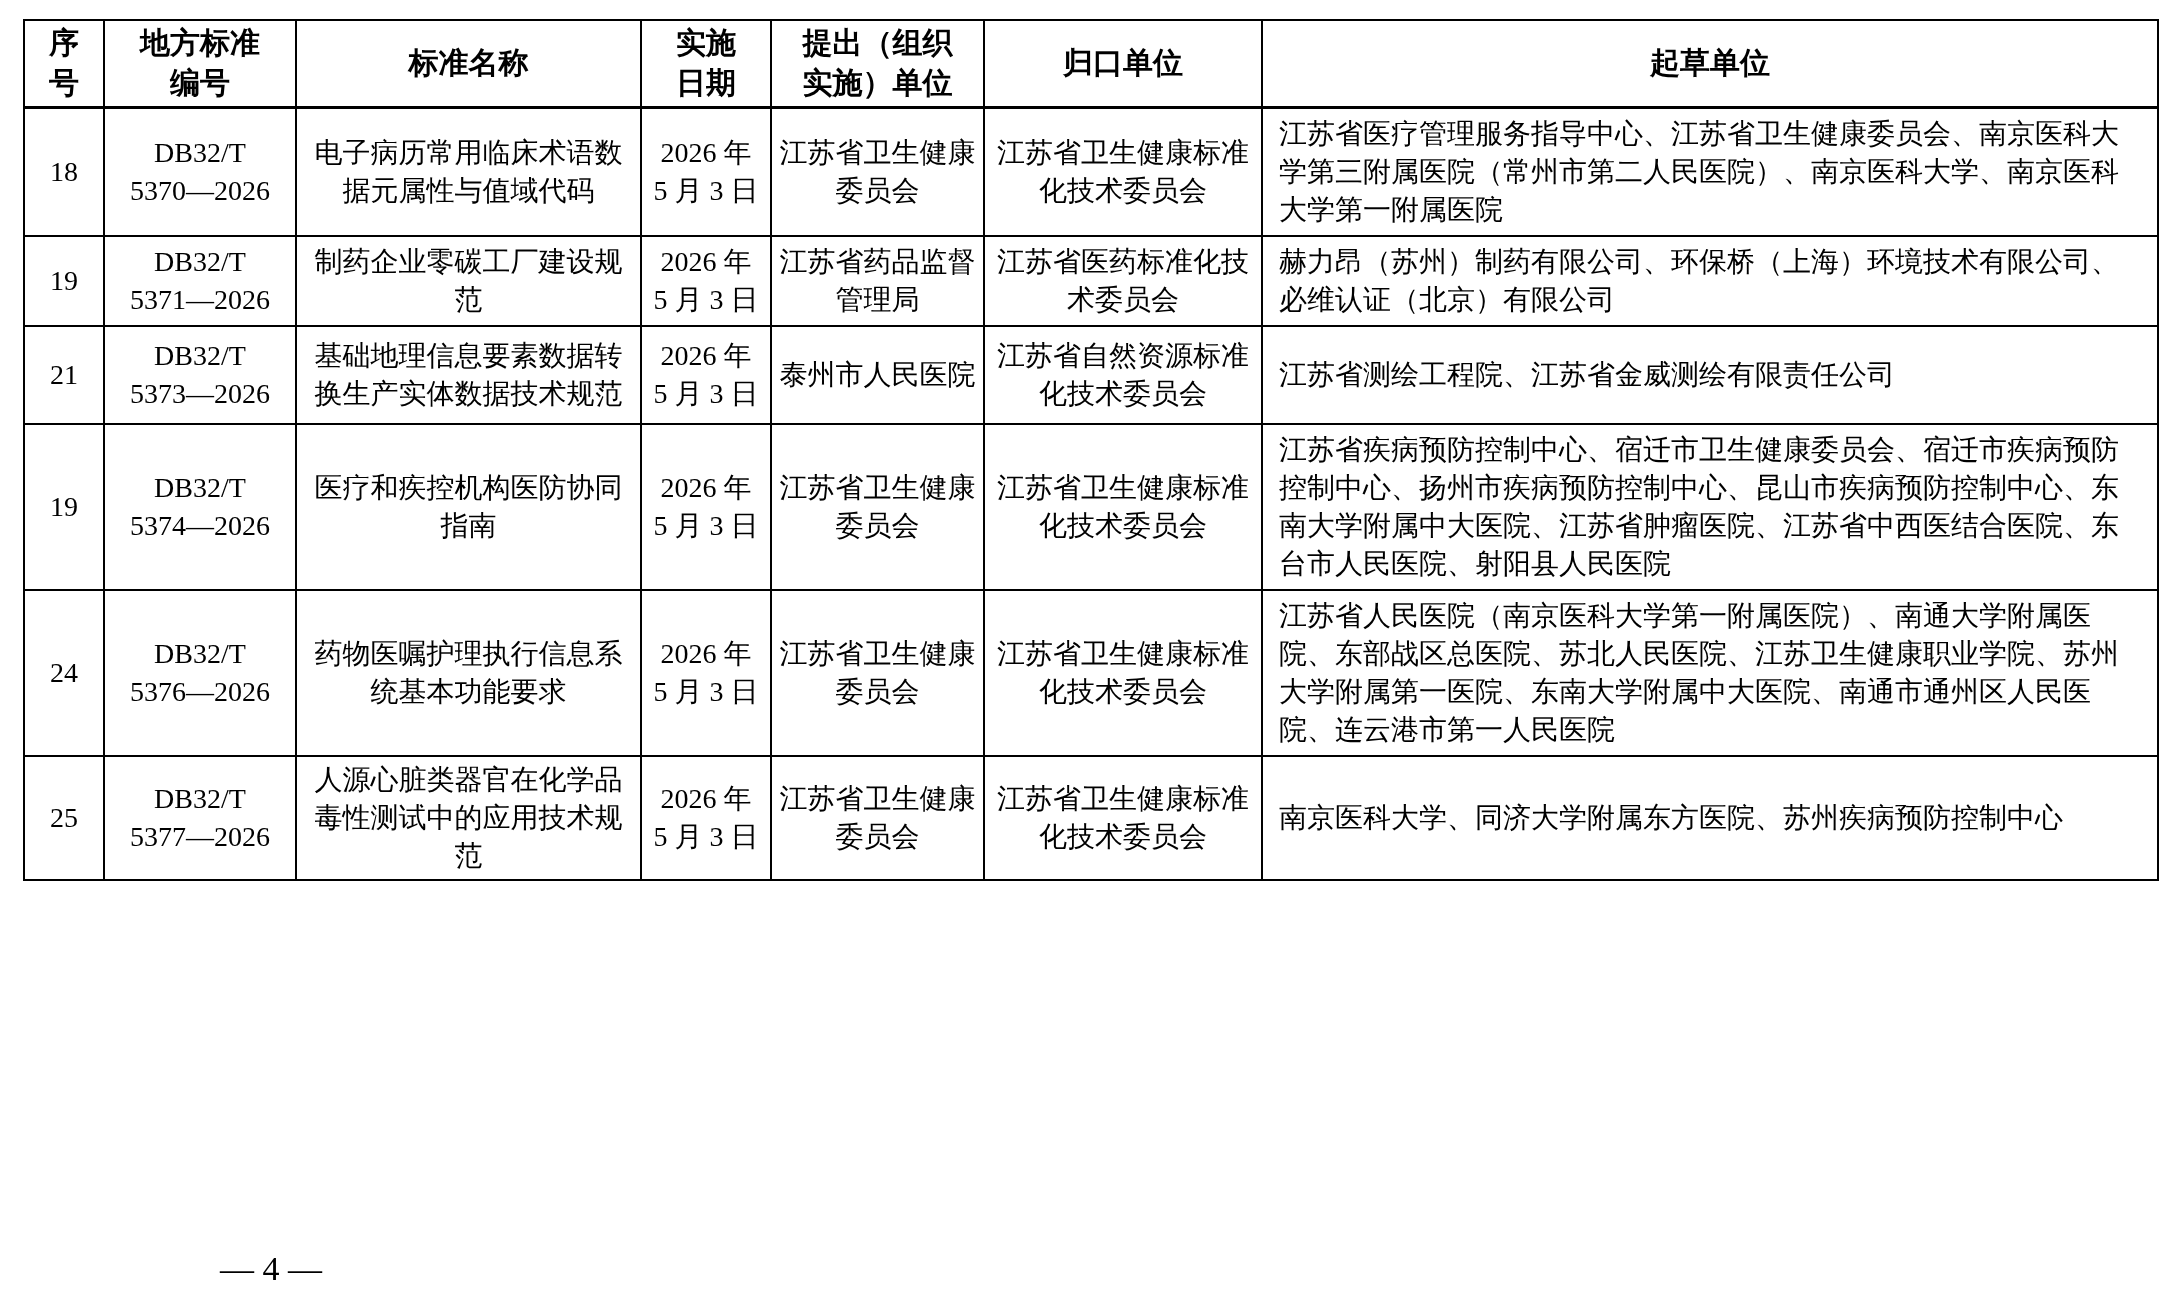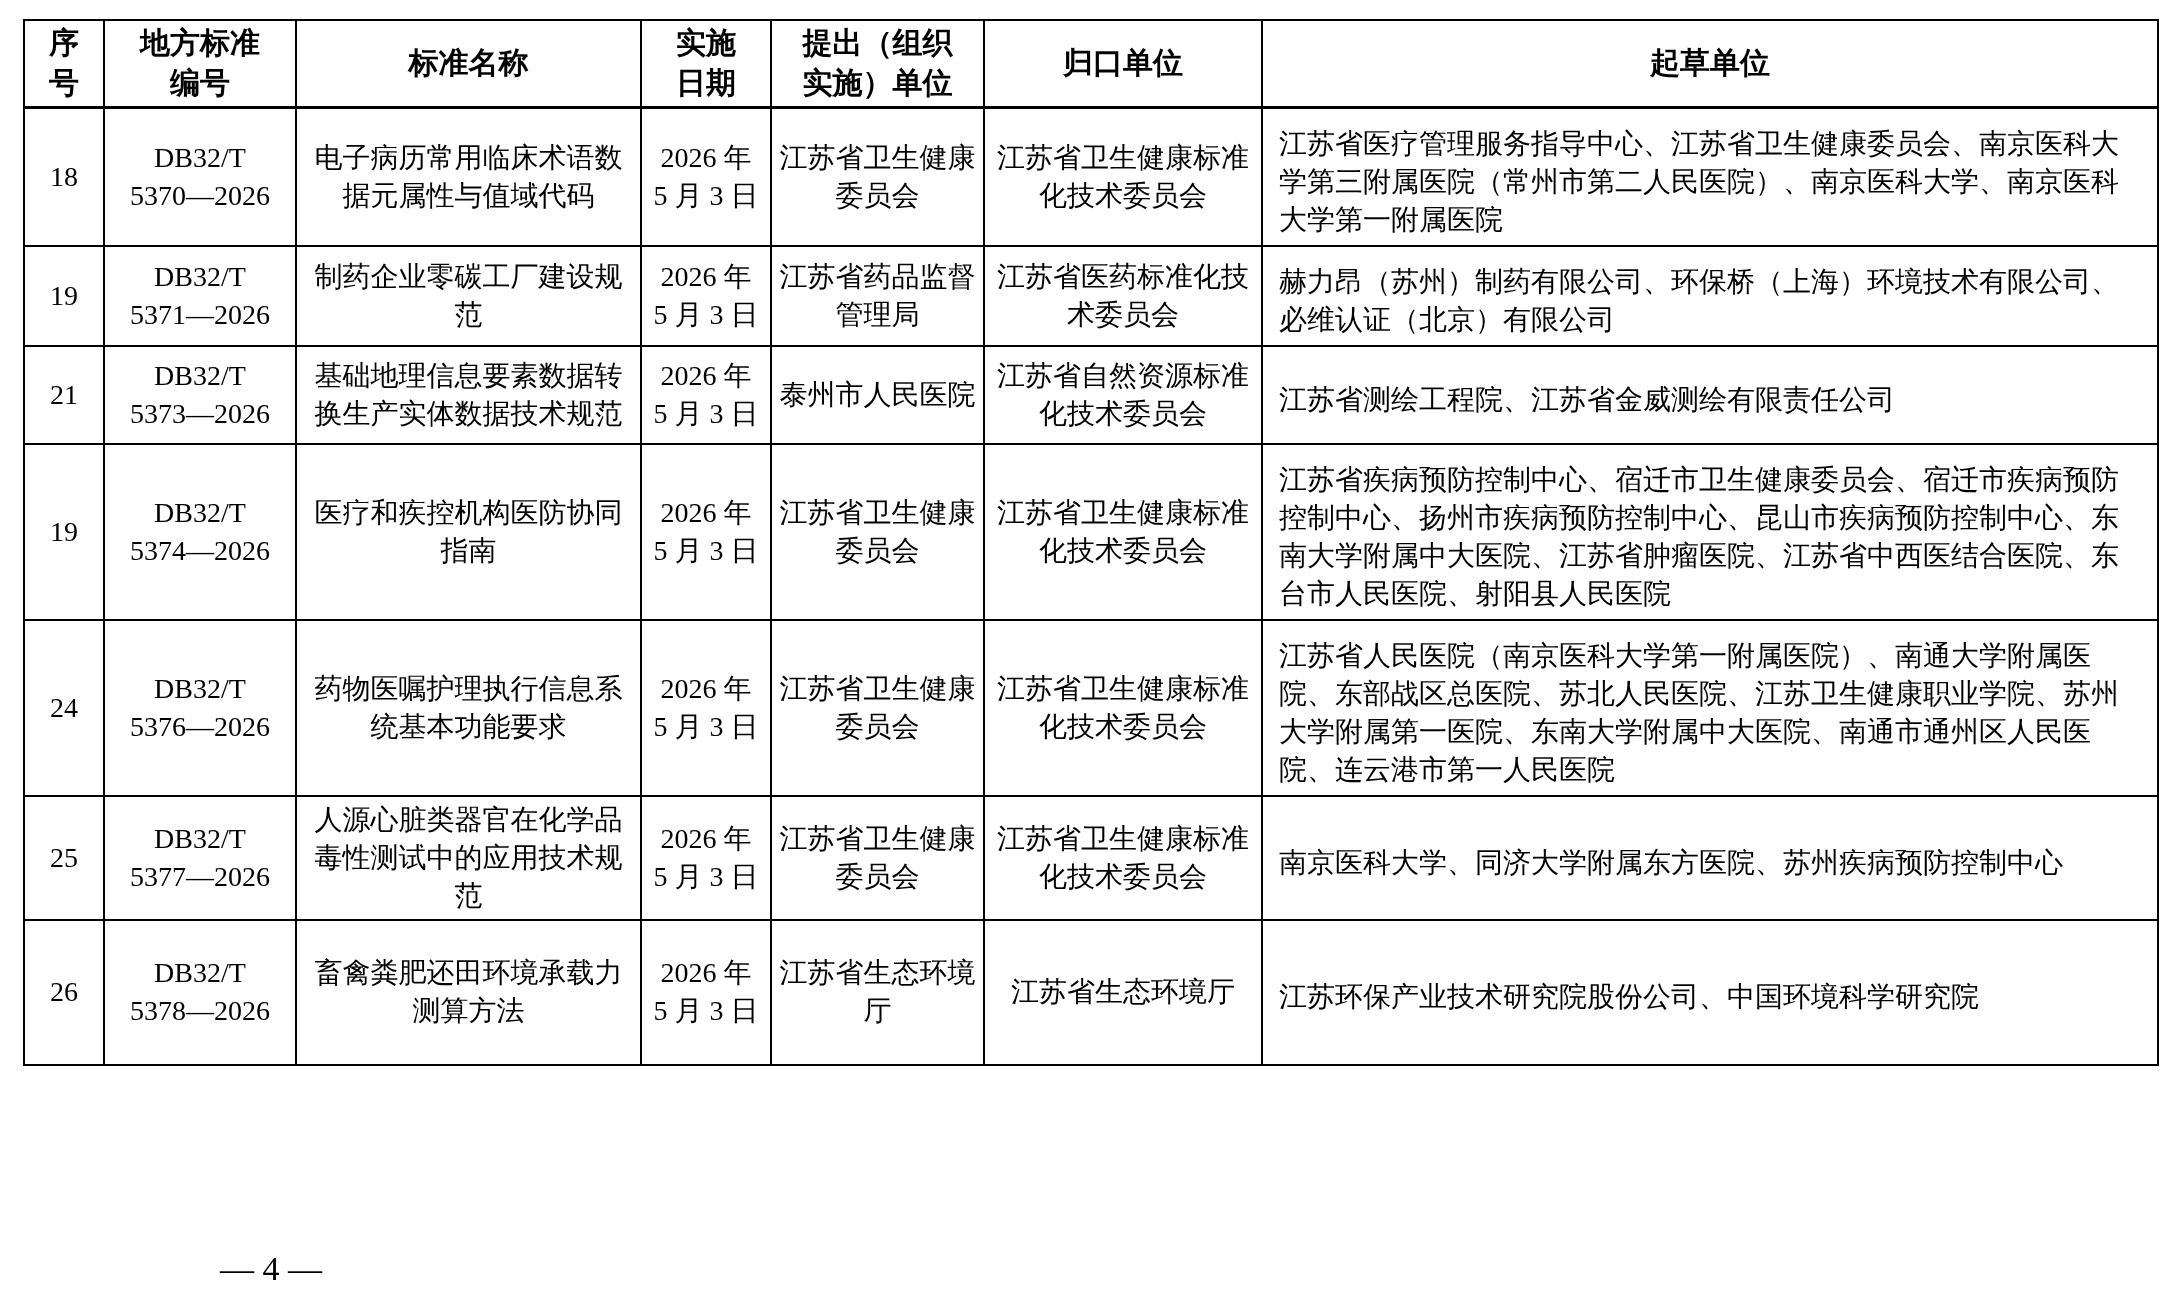--- a/index.html
+++ b/index.html
@@ -36,21 +36,21 @@
   }
   .std-table td {
     font-size: 28px;
     line-height: 38px;
     text-align: center;
     padding: 4px 6px;
   }
   .std-table td.drafters {
     text-align: left;
     line-height: 38px;
-    padding: 16px 14px 6px 16px;
+    padding: 6px 14px 6px 16px;
   }
   .pre { white-space: pre-line; }
   
   tbody tr:nth-child(1)  td { height: 127px; }
   tbody tr:nth-child(2)  td { height: 82px;  }
   tbody tr:nth-child(3)  td { height: 98px;  }
   tbody tr:nth-child(4)  td { height: 140px; }
   tbody tr:nth-child(5)  td { height: 160px; }
   tbody tr:nth-child(6)  td { height: 90px;  }
   tbody tr:nth-child(7)  td { height: 145px; }
@@ -160,27 +160,16 @@
     <td class="pre">DB32/T
 5377—2026</td>
     <td>人源心脏类器官在化学品毒性测试中的应用技术规范</td>
     <td class="pre">2026 年
 5 月 3 日</td>
     <td>江苏省卫生健康委员会</td>
     <td>江苏省卫生健康标准化技术委员会</td>
     <td class="drafters">南京医科大学、同济大学附属东方医院、苏州疾病预防控制中心</td>
   </tr>
 
-  <tr>
-    <td>26</td>
-    <td class="pre">DB32/T
-5378—2026</td>
-    <td>畜禽粪肥还田环境承载力测算方法</td>
-    <td class="pre">2026 年
-5 月 3 日</td>
-    <td>江苏省生态环境厅</td>
-    <td>江苏省生态环境厅</td>
-    <td class="drafters">江苏环保产业技术研究院股份公司、中国环境科学研究院</td>
-  </tr>
 </tbody>
 </table>
 
 <div class="page-footer">— 4 —</div>
 
 </body></html>

